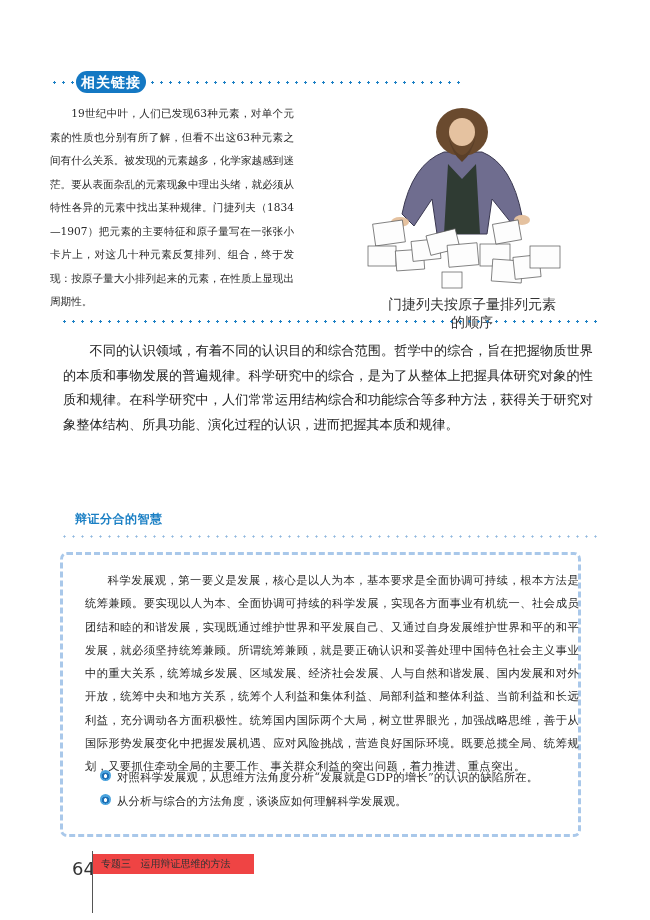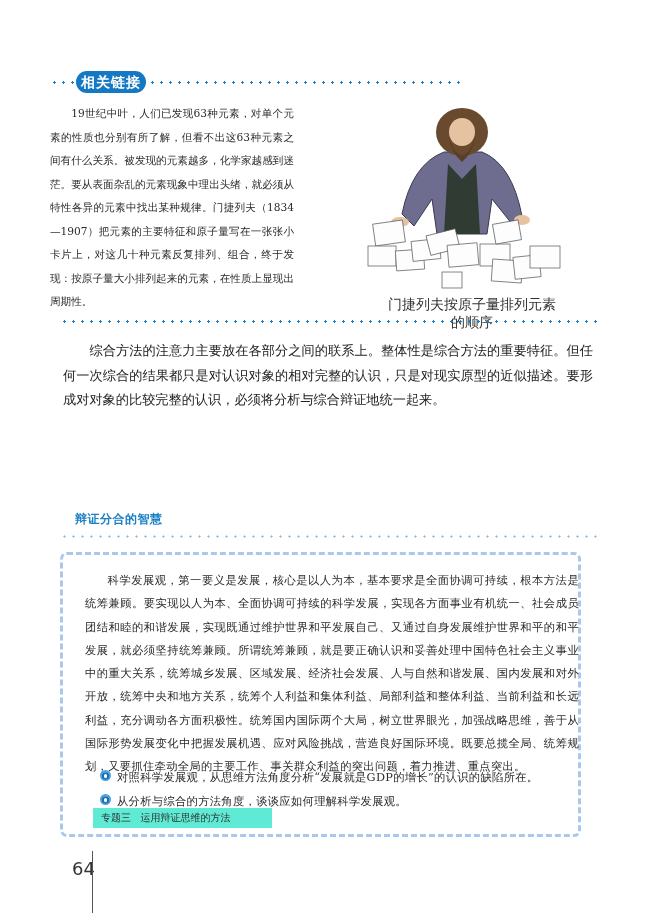--- a/index.html
+++ b/index.html
@@ -38,21 +38,21 @@
     font-size:11.3px; line-height:23.3px; color:#2a2a2a; text-align:justify; letter-spacing:0.3px; }
   .box-text p { margin:4px; text-indent:2em; }
 
   .question { position:absolute; left:100px; font-size:11.3px; color:#2a2a2a; display:flex; align-items:flex-start; letter-spacing:0.3px; }
   .q-icon { width:11px; height:11px; border-radius:50%; margin-right:6px; flex:none;
     background: radial-gradient(circle at 50% 55%, #fff 0 1.6px, #1c6fb5 2px 3.4px, #4aa3dd 3.6px 100%); }
 
   .footer-num { position:absolute; left:72px; top:858px; font-family:"DejaVu Sans","Liberation Sans",sans-serif;
     font-size:18px; color:#333; }
   .footer-bar { position:absolute; left:92px; top:851px; width:1px; height:62px; background:#555; }
-  .footer-label { position:absolute; left:93px; top:808px; width:179px; height:20px; background:#5eead4;
+  .footer-label { position:absolute; left:93px; top:854px; width:161px; height:20px; background:#ef4444;
     font-family:"DejaVu Sans","Liberation Sans",sans-serif; font-size:10px; color:#333; line-height:20px;
     padding-left:8px; box-sizing:border-box; white-space:pre; }
 </style>
 </head>
 <body>
 
 <div class="dotline" style="left:50px; top:81px; width:24px;"></div>
 <div class="pill">相关链接</div>
 <div class="dotline" style="left:148px; top:81px; width:316px;"></div>
 
@@ -90,21 +90,21 @@
       <rect x="168" y="142" width="30" height="22"></rect>
       <rect x="80" y="168" width="20" height="16"></rect>
     </g>
   </svg>
 </div>
 <div class="caption">门捷列夫按原子量排列元素的顺序</div>
 
 <div class="dotline" style="left:60px; top:320px; width:540px;"></div>
 
 <div class="body-text" style="top:339px;">
-  <p>综合方法的注意力主要放在各部分之间的联系上。整体性是综合方法的重要特征。但任何一次综合的结果都只是对认识对象的相对完整的认识，只是对现实原型的近似描述。要形成对对象的比较完整的认识，必须将分析与综合辩证地统一起来。</p>
+  <p>不同的认识领域，有着不同的认识目的和综合范围。哲学中的综合，旨在把握物质世界的本质和事物发展的普遍规律。科学研究中的综合，是为了从整体上把握具体研究对象的性质和规律。在科学研究中，人们常常运用结构综合和功能综合等多种方法，获得关于研究对象整体结构、所具功能、演化过程的认识，进而把握其本质和规律。</p>
 </div>
 
 <div class="section-title">辩证分合的智慧</div>
 <div class="dotline" style="left:60px; top:535px; width:540px; background-image: radial-gradient(circle, #8fb7de 0.9px, transparent 1.2px);"></div>
 
 <div class="box" style="width:515px;"></div>
 <div class="box-text">
   <p>科学发展观，第一要义是发展，核心是以人为本，基本要求是全面协调可持续，根本方法是统筹兼顾。要实现以人为本、全面协调可持续的科学发展，实现各方面事业有机统一、社会成员团结和睦的和谐发展，实现既通过维护世界和平发展自己、又通过自身发展维护世界和平的和平发展，就必须坚持统筹兼顾。所谓统筹兼顾，就是要正确认识和妥善处理中国特色社会主义事业中的重大关系，统筹城乡发展、区域发展、经济社会发展、人与自然和谐发展、国内发展和对外开放，统筹中央和地方关系，统筹个人利益和集体利益、局部利益和整体利益、当前利益和长远利益，充分调动各方面积极性。统筹国内国际两个大局，树立世界眼光，加强战略思维，善于从国际形势发展变化中把握发展机遇、应对风险挑战，营造良好国际环境。既要总揽全局、统筹规划，又要抓住牵动全局的主要工作、事关群众利益的突出问题，着力推进、重点突出。</p>
 </div>
 

